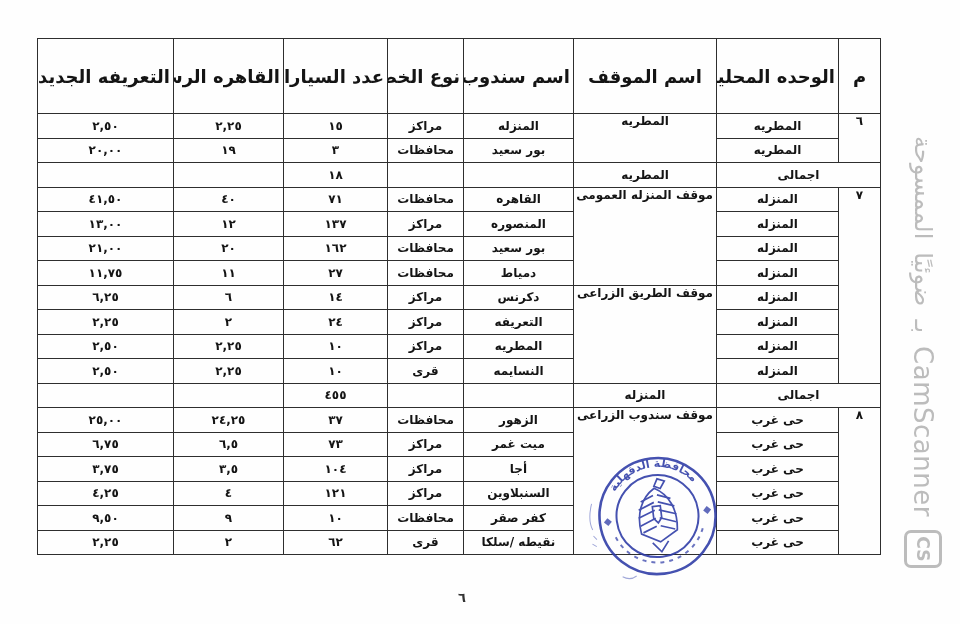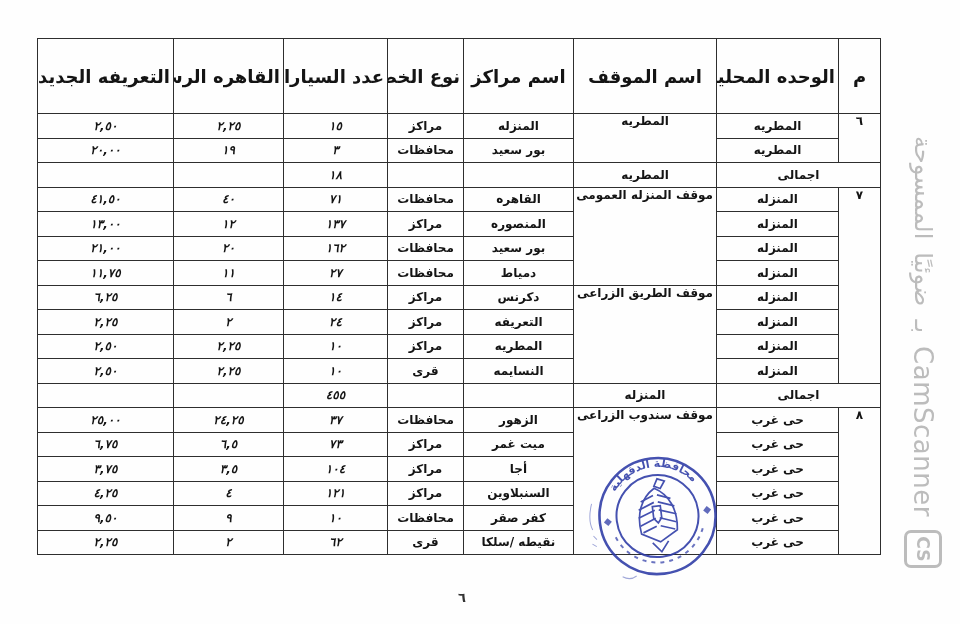--- a/index.html
+++ b/index.html
@@ -22,21 +22,21 @@
   }
   table.main thead th{height:74px;font-size:18px;vertical-align:middle;}
   table.main tbody td{height:23.5px;font-size:12px;}
   td.m{font-size:15px;vertical-align:top;padding-top:2px;}
   td.unit{font-size:16.5px;}
   td.station{font-size:9.5px;vertical-align:top;padding-top:3px;}
   td.total-label{font-size:17.5px;margin-left:36px;}
   td.total-name{font-size:16.5px;}
   td.line{font-size:12px;}
   td.type{font-size:11.5px;margin-top:20px;}
-  td.num{font-size:12px;font-style:italic;}
+  td.num{font-size:12px;}
   
   .page-number{
     position:absolute;left:450px;top:590px;width:24px;text-align:center;
     font-size:13px;font-weight:bold;color:#333;
   }
   
   .watermark{
     position:absolute;left:663px;top:331px;width:520px;height:42px;
     transform:rotate(90deg);
     display:flex;direction:ltr;align-items:center;justify-content:center;
@@ -67,21 +67,21 @@
       <col style="width:76px">
       <col style="width:104px">
     <col style="width:110px">
       <col style="width:136px">
   </colgroup>
   <thead>
     <tr>
         <th>م</th>
         <th>الوحده المحليه</th>
         <th>اسم الموقف</th>
-        <th>اسم مراكز</th>
+        <th>اسم سندوب</th>
         <th>نوع الخط</th>
         <th>عدد السيارات</th>
         <th>القاهره الرسميه</th>
         <th>التعريفه الجديده</th>
       </tr>
   </thead>
   <tbody>
       <tr>
         <td rowspan="2" class="m">٦</td>
         <td class="unit">المطريه</td>

